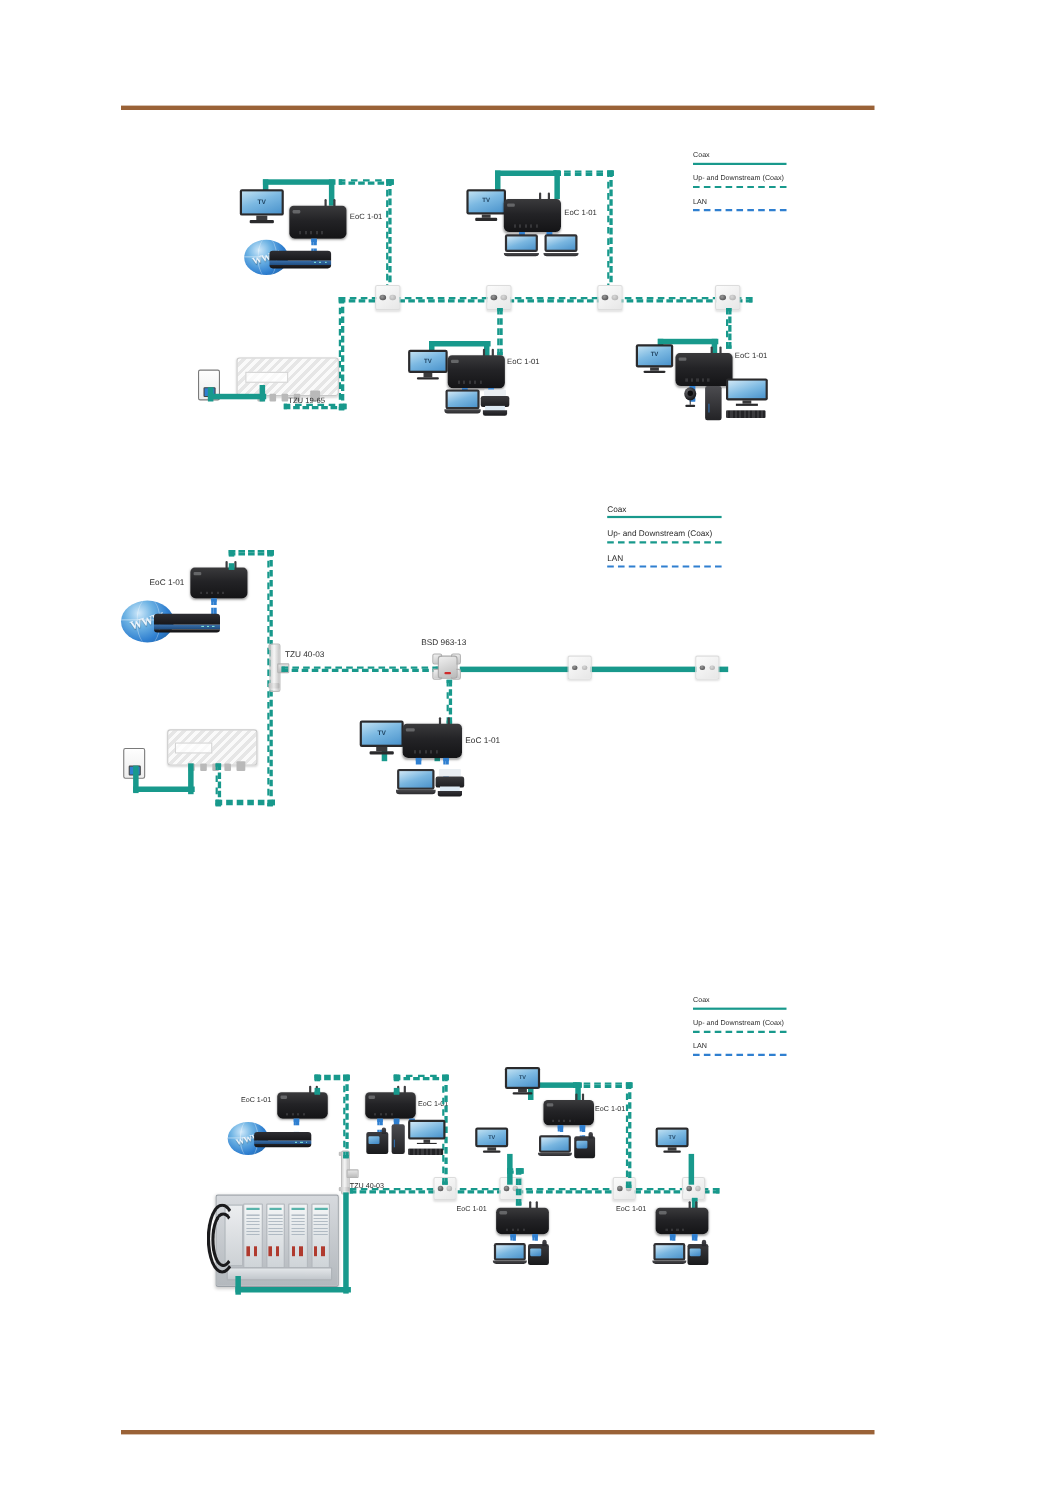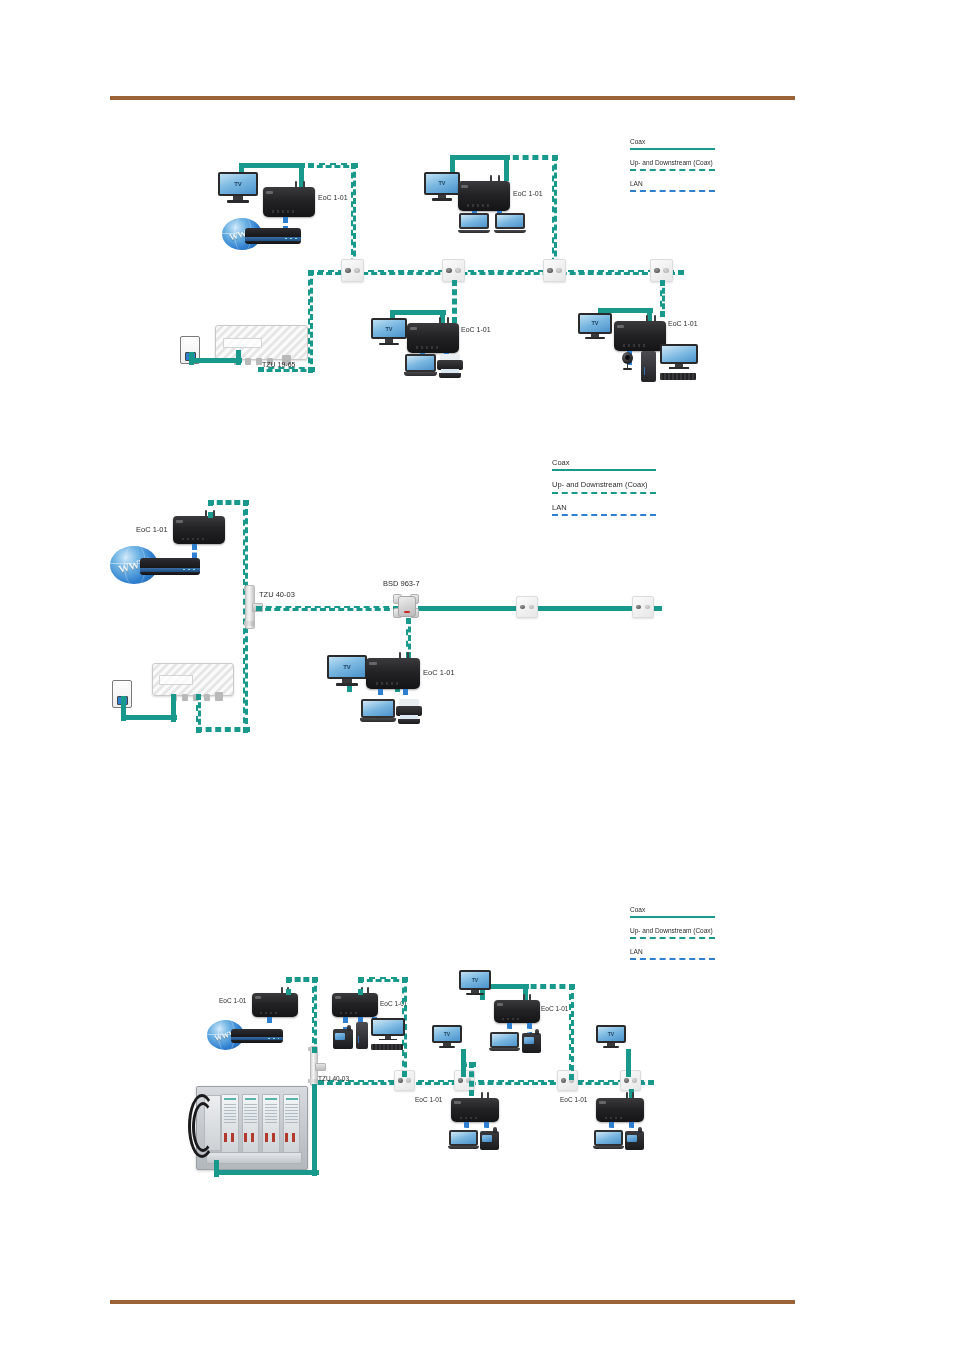--- a/index.html
+++ b/index.html
@@ -459,21 +459,21 @@
 
     <div class="bsd" style="left:392px;top:592px;width:28px;height:28px;">
       <div class="arm" style="left:2%;top:6%;"></div>
       <div class="arm" style="right:2%;top:6%;"></div>
       <div class="arm" style="left:2%;bottom:6%;"></div>
       <div class="arm" style="right:2%;bottom:6%;"></div>
       <div class="core">
           <div class="red"></div>
         </div>
     </div>
-    <div class="lbl" style="left:383px;top:579px;font-size:7.5px;">BSD 963-7</div>
+    <div class="lbl" style="left:383px;top:579px;font-size:7.5px;">BSD 963-13</div>
 
     <div class="outlet" style="left:516px;top:596px;width:20px;height:20px;">
       <div class="p p1"></div>
       <div class="p p2"></div>
     </div>
     <div class="outlet" style="left:632px;top:596px;width:20px;height:20px;">
       <div class="p p1"></div>
       <div class="p p2"></div>
     </div>
 

